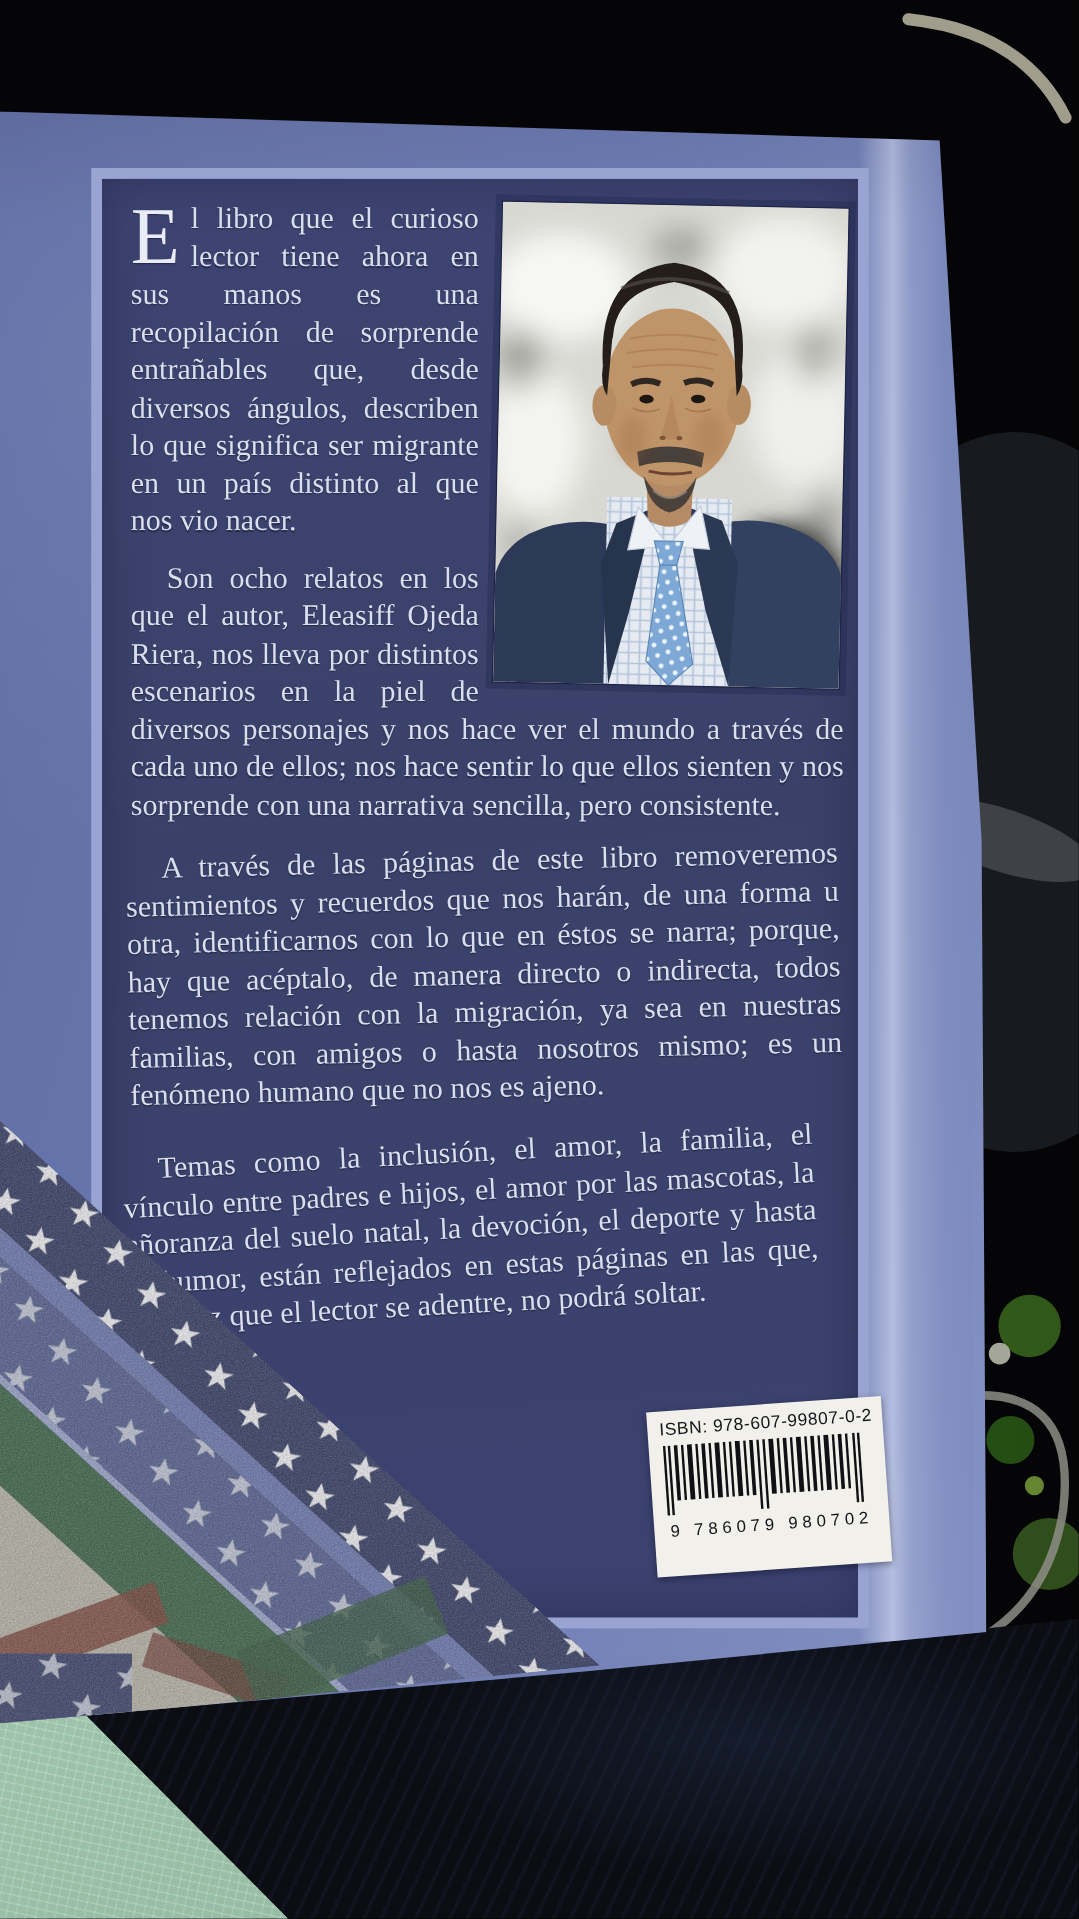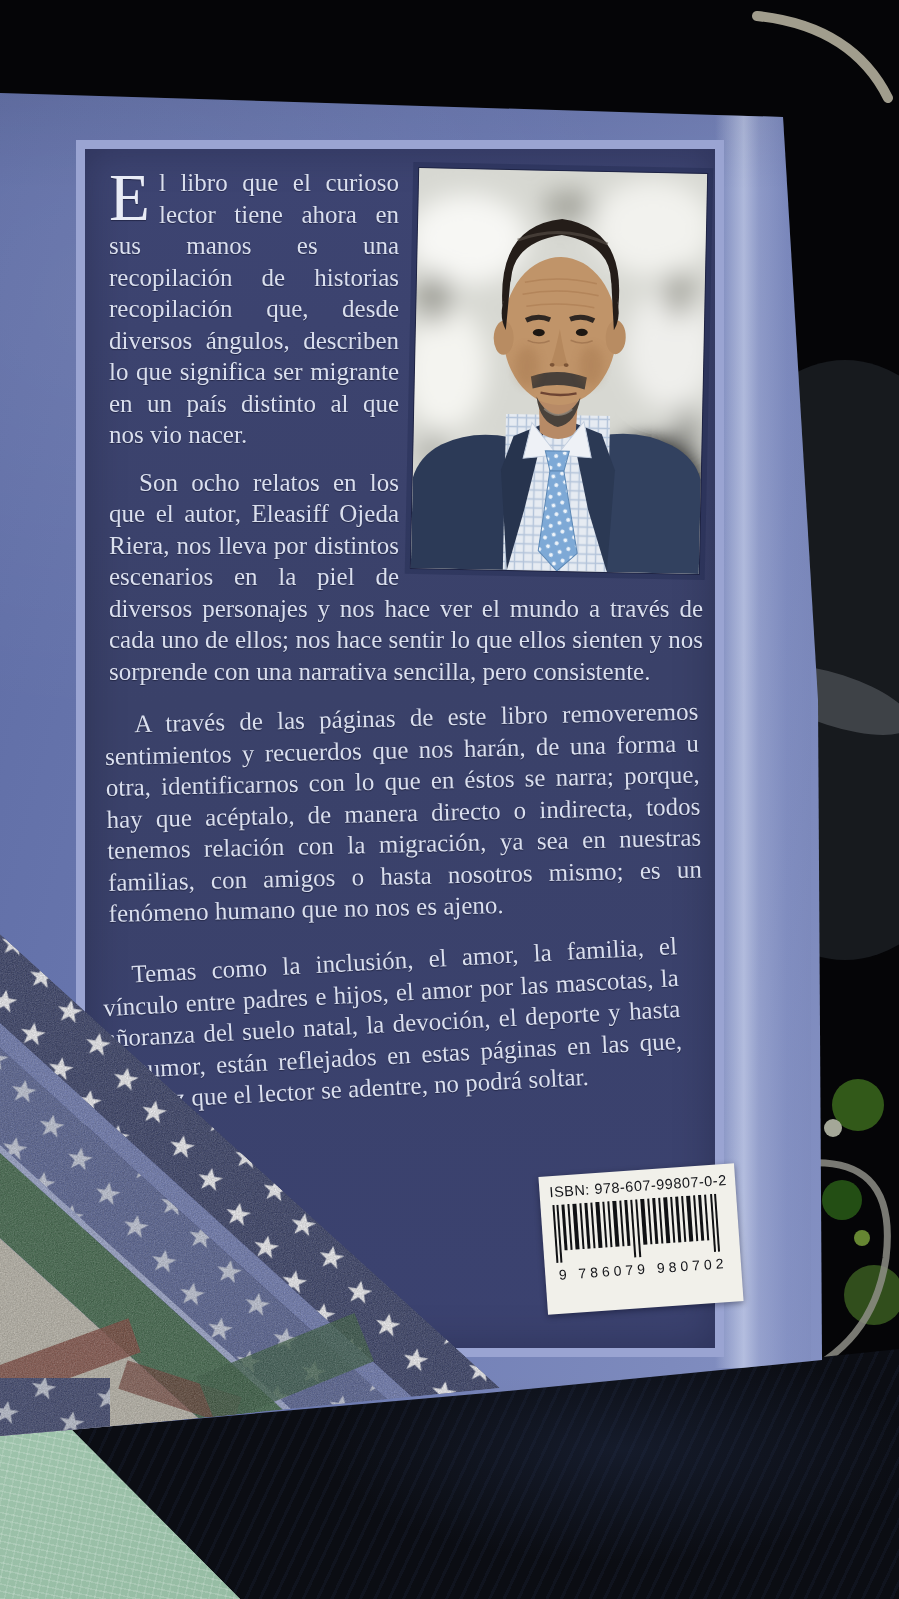--- a/index.html
+++ b/index.html
@@ -177,21 +177,21 @@
             <path d="M122,226 Q126,252 144,256 Q162,252 166,226 Q156,244 144,244 Q132,244 122,226 Z" fill="#4a423b"></path>
             <path d="M130,238 Q144,250 158,238" stroke="#8c8378" stroke-width="2" fill="none" opacity=".8"></path>
 
             <g filter="url(#bl2)" opacity=".28">
               <ellipse cx="112" cy="196" rx="12" ry="20" fill="#96673f"></ellipse>
               <ellipse cx="176" cy="194" rx="12" ry="20" fill="#96673f"></ellipse>
             </g>
           </svg>
         </div>
 
-        <p><span class="dropcap">E</span><span>l libro que el curioso lector tiene ahora en sus manos es una recopilación de historias recopilación que, desde diversos ángulos, describen lo que significa ser migrante en un país distinto al que nos vio nacer.</span></p>
+        <p><span class="dropcap">E</span><span>l libro que el curioso lector tiene ahora en sus manos es una recopilación de sorprende entrañables que, desde diversos ángulos, describen lo que significa ser migrante en un país distinto al que nos vio nacer.</span></p>
         <p class="ind">Son ocho relatos en los que el autor, Eleasiff Ojeda Riera, nos lleva por distintos escenarios en la piel de diversos personajes y nos hace ver el mundo a través de cada uno de ellos; nos hace sentir lo que ellos sienten y nos sorprende con una narrativa sencilla, pero consistente.</p>
         <p class="ind warp1">A través de las páginas de este libro removeremos sentimientos y recuerdos que nos harán, de una forma u otra, identificarnos con lo que en éstos se narra; porque, hay que acéptalo, de manera directo o indirecta, todos tenemos relación con la migración, ya sea en nuestras familias, con amigos o hasta nosotros mismo; es un fenómeno humano que no nos es ajeno.</p>
         <p class="ind warp2">Temas como la inclusión, el amor, la familia, el vínculo entre padres e hijos, el amor por las mascotas, la añoranza del suelo natal, la devoción, el deporte y hasta el humor, están reflejados en estas páginas en las que, una vez que el lector se adentre, no podrá soltar.</p>
       </div>
 
       <div class="isbn">
         <div class="isbn-label">ISBN: 978-607-99807-0-2</div>
         <svg class="barcode" width="176" height="62" viewBox="0 0 176 62">
           <g fill="#101114">
             <rect x="2" y="0" width="2" height="58"></rect>

